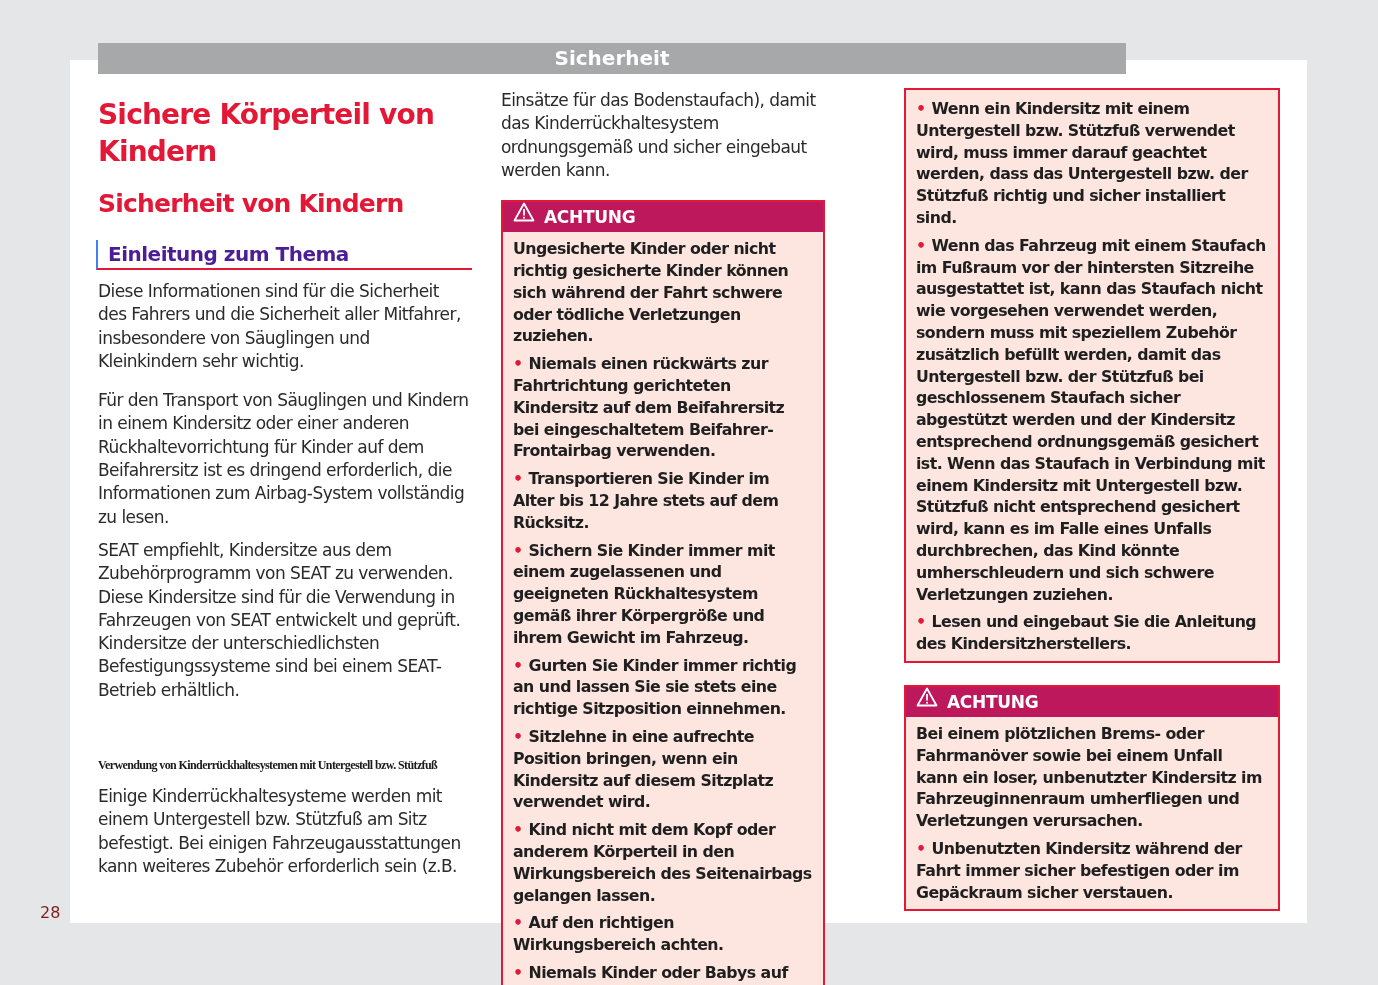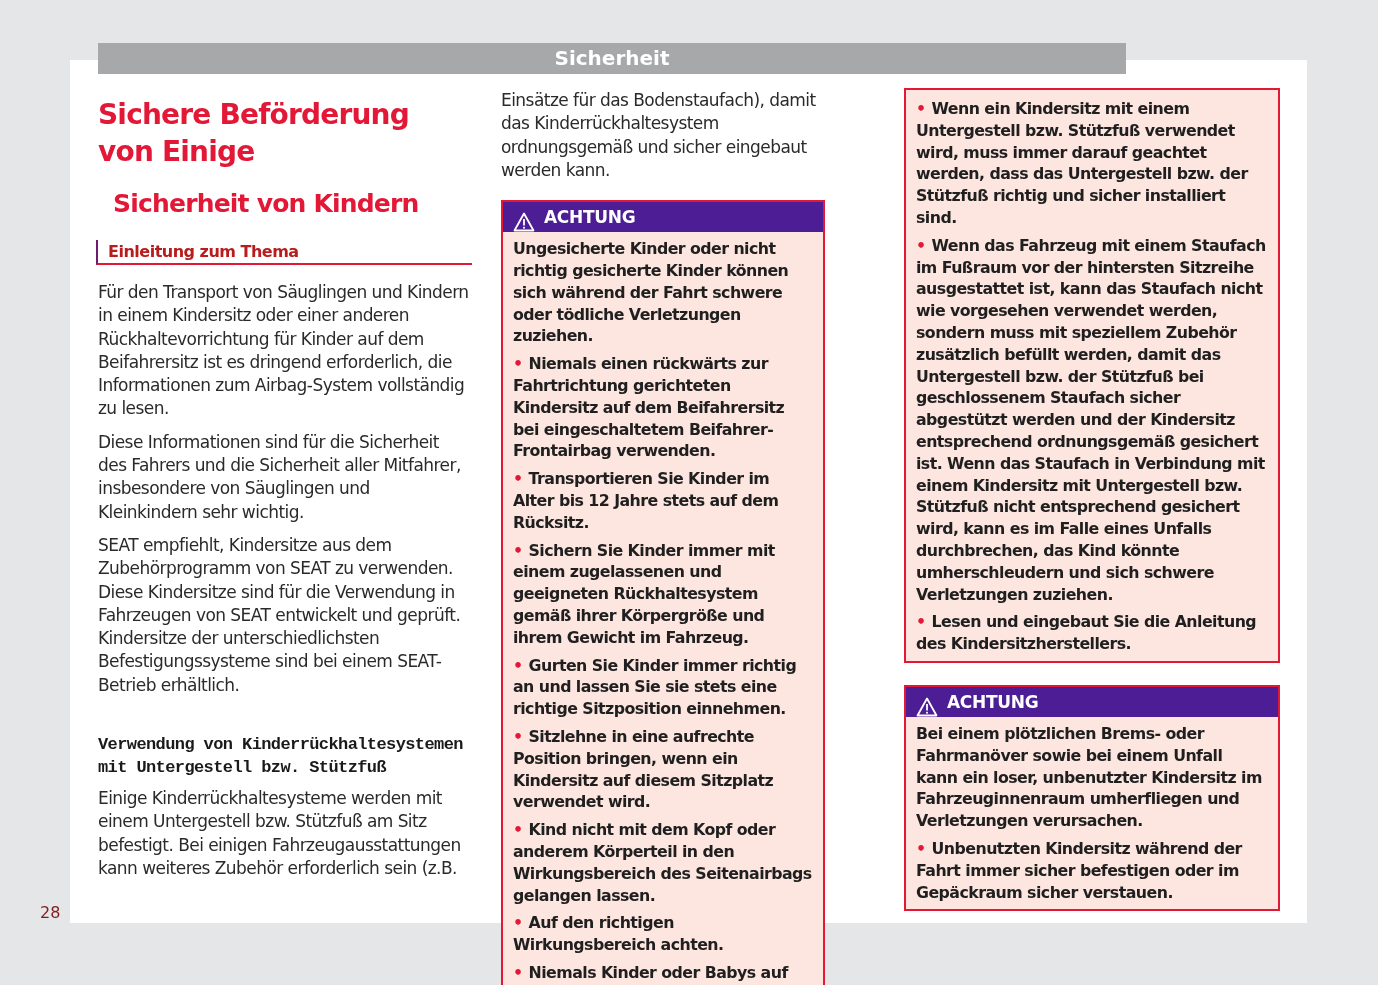--- a/index.html
+++ b/index.html
@@ -18,46 +18,46 @@
   .col { position:absolute; top:0; }
   .col1 { left:98px; top:96px; width:374px; }
   .col2 { left:501px; top:89px; width:324px; }
   .col3 { left:904px; top:88px; width:376px; }
 
   .title-main {
     color:#e31837; font-weight:bold; font-size:28px; line-height:37px; margin:0;
     font-family:"DejaVu Sans","Liberation Sans",sans-serif; letter-spacing:-0.8px;
   }
   .title-sub {
-    color:#e31837; font-weight:bold; font-size:25px; line-height:32px; margin:18px 0 0 15px;
+    color:#e31837; font-weight:bold; font-size:25px; line-height:32px; margin:18px 0 0 0;
     font-family:"DejaVu Sans","Liberation Sans",sans-serif; letter-spacing:-0.8px;
   }
   .section-head {
-    margin-top:20px; border-left:2px solid #701a75; border-bottom:2px solid #e31837;
-    padding:2px 0 2px 10px; font-weight:bold; font-size:16px; color:#b91c1c;
+    margin-top:20px; border-left:2px solid #3b82f6; border-bottom:2px solid #e31837;
+    padding:2px 0 2px 10px; font-weight:bold; font-size:20px; color:#4c1d95;
     font-family:"DejaVu Sans","Liberation Sans",sans-serif; letter-spacing:-0.5px;
     margin-left:-2px;
   }
   p.body {
     margin:0; font-size:17px; line-height:23.3px; color:#2a2a2a;
     font-family:"DejaVu Sans","Liberation Sans",sans-serif; letter-spacing:-0.55px;
   }
   .col1 p.body { margin-top:10px; }
   .col1 p.first { margin-top:16px; }
   .subhead {
-    margin-top:36px; font-weight:bold; font-size:17px; line-height:23px; color:#1a1a1a;
-    font-family:Liberation Mono, monospace; letter-spacing:-0.6px;
+    margin-top:52px; font-weight:bold; font-size:12px; line-height:23px; color:#1a1a1a;
+    font-family:Liberation Serif, serif; letter-spacing:-0.6px;
   }
   .col1 p.after-sub { margin-top:8px; }
 
   .warn-box { border:2px solid #e31837; background:#fde6e0; }
   .warn-head {
-    background:#4c1d95; color:#fff; font-weight:bold; font-size:17px; height:30px; line-height:30px;
+    background:#be185d; color:#fff; font-weight:bold; font-size:17px; height:30px; line-height:30px;
     padding-left:10px; font-family:"DejaVu Sans","Liberation Sans",sans-serif; letter-spacing:-0.3px;
-    display:flex; align-items:flex-end;
+    display:flex; align-items:flex-start;
   }
   .warn-icon { display:inline-block; width:22px; height:20px; margin-right:9px; }
   .warn-body { padding:6px 10px 6px 10px; }
   .warn-body p {
     margin:0 0 6px 0; font-weight:bold; font-size:15.8px; line-height:21.8px; color:#1f1f1f;
     font-family:"DejaVu Sans","Liberation Sans",sans-serif; letter-spacing:-0.55px;
   }
   .warn-body p:last-child { margin-bottom:0; }
   .bullet { color:#e31837; margin-right:6px; }
 
@@ -68,25 +68,25 @@
 </head>
 <body>
 
 <div class="page"></div>
 <div class="header-bar">
   <span>Sicherheit</span>
 </div>
 <div class="page-number">28</div>
 
 <div class="col col1">
-  <h1 class="title-main">Sichere Beförderung von Einige</h1>
+  <h1 class="title-main">Sichere Körperteil von Kindern</h1>
   <h2 class="title-sub">Sicherheit von Kindern</h2>
   <div class="section-head">Einleitung zum Thema</div>
+  <p class="body">Diese Informationen sind für die Sicherheit des Fahrers und die Sicherheit aller Mitfahrer, insbesondere von Säuglingen und Kleinkindern sehr wichtig.</p>
   <p class="body first">Für den Transport von Säuglingen und Kindern in einem Kindersitz oder einer anderen Rückhaltevorrichtung für Kinder auf dem Beifahrersitz ist es dringend erforderlich, die Informationen zum Airbag-System vollständig zu lesen.</p>
-  <p class="body">Diese Informationen sind für die Sicherheit des Fahrers und die Sicherheit aller Mitfahrer, insbesondere von Säuglingen und Kleinkindern sehr wichtig.</p>
   <p class="body">SEAT empfiehlt, Kindersitze aus dem Zubehörprogramm von SEAT zu verwenden. Diese Kindersitze sind für die Verwendung in Fahrzeugen von SEAT entwickelt und geprüft. Kindersitze der unterschiedlichsten Befestigungssysteme sind bei einem SEAT-Betrieb erhältlich.</p>
   <div class="subhead">Verwendung von Kinderrückhaltesystemen mit Untergestell bzw. Stützfuß</div>
   <p class="body after-sub">Einige Kinderrückhaltesysteme werden mit einem Untergestell bzw. Stützfuß am Sitz befestigt. Bei einigen Fahrzeugausstattungen kann weiteres Zubehör erforderlich sein (z.B.</p>
 </div>
 
 <div class="col col2">
   <p class="body">Einsätze für das Bodenstaufach), damit das Kinderrückhaltesystem ordnungsgemäß und sicher eingebaut werden kann.</p>
   <div class="warn-box">
     <div class="warn-head">
       <svg class="warn-icon" viewBox="0 0 22 20">

